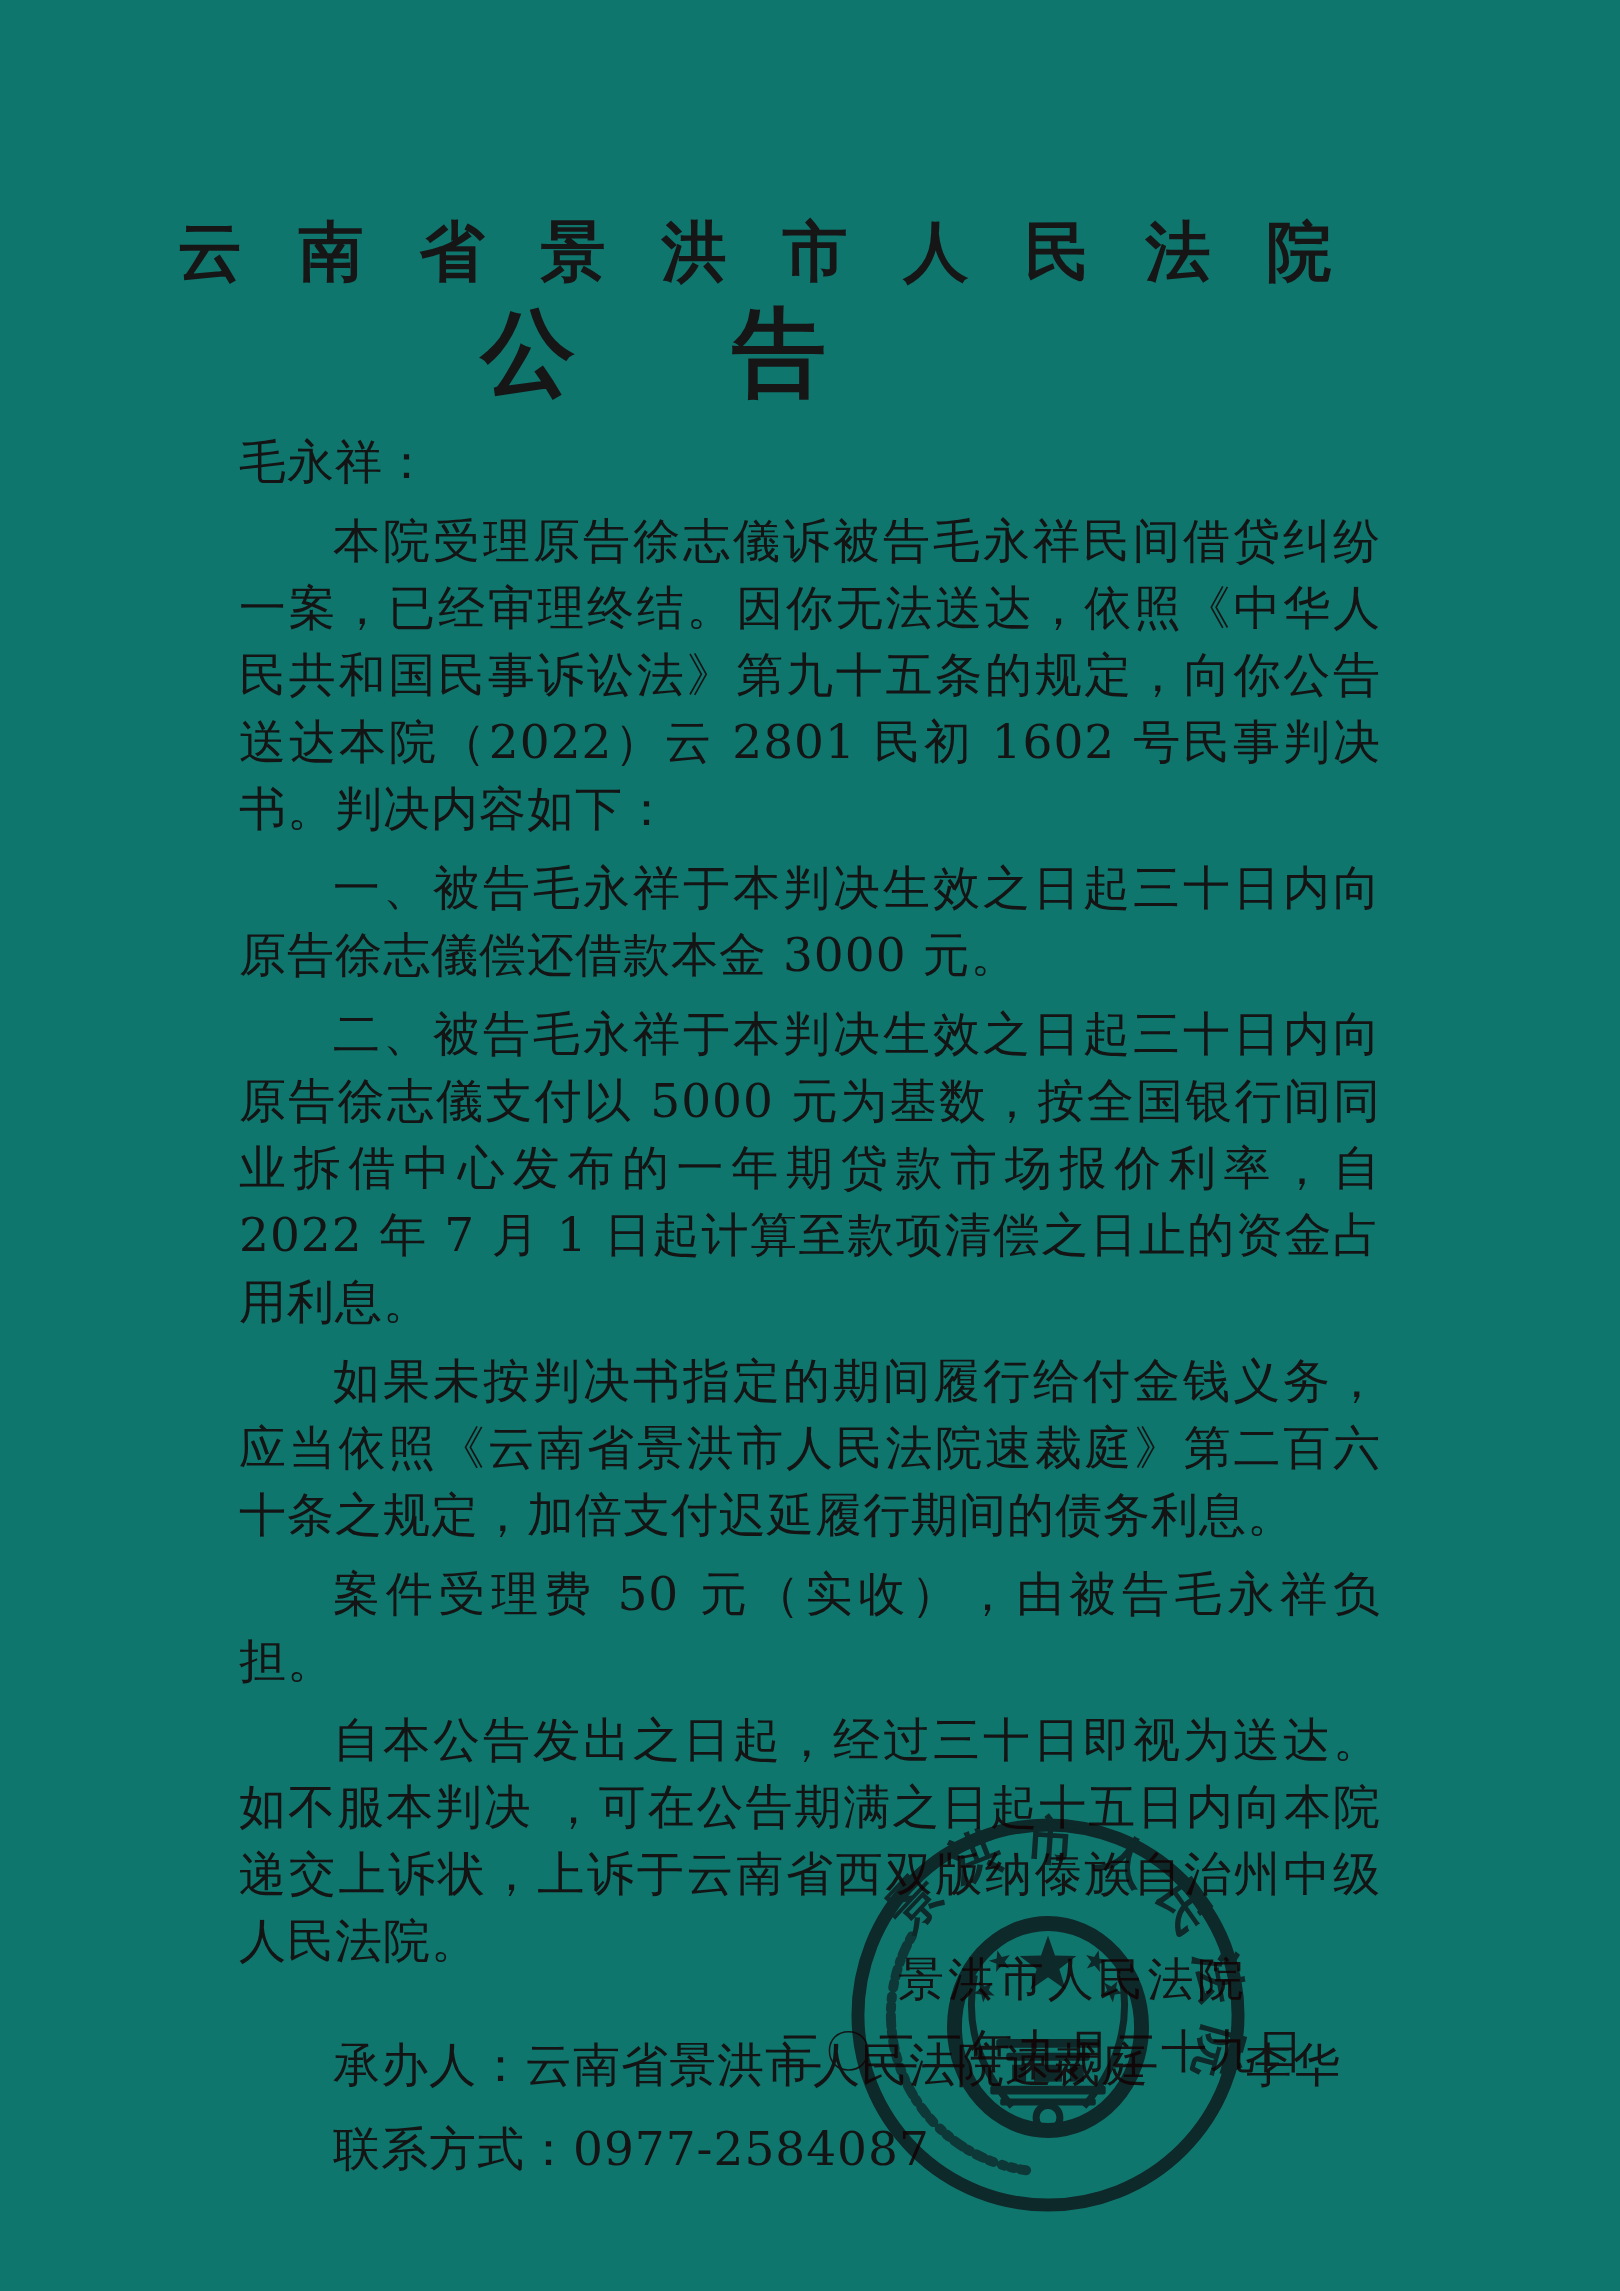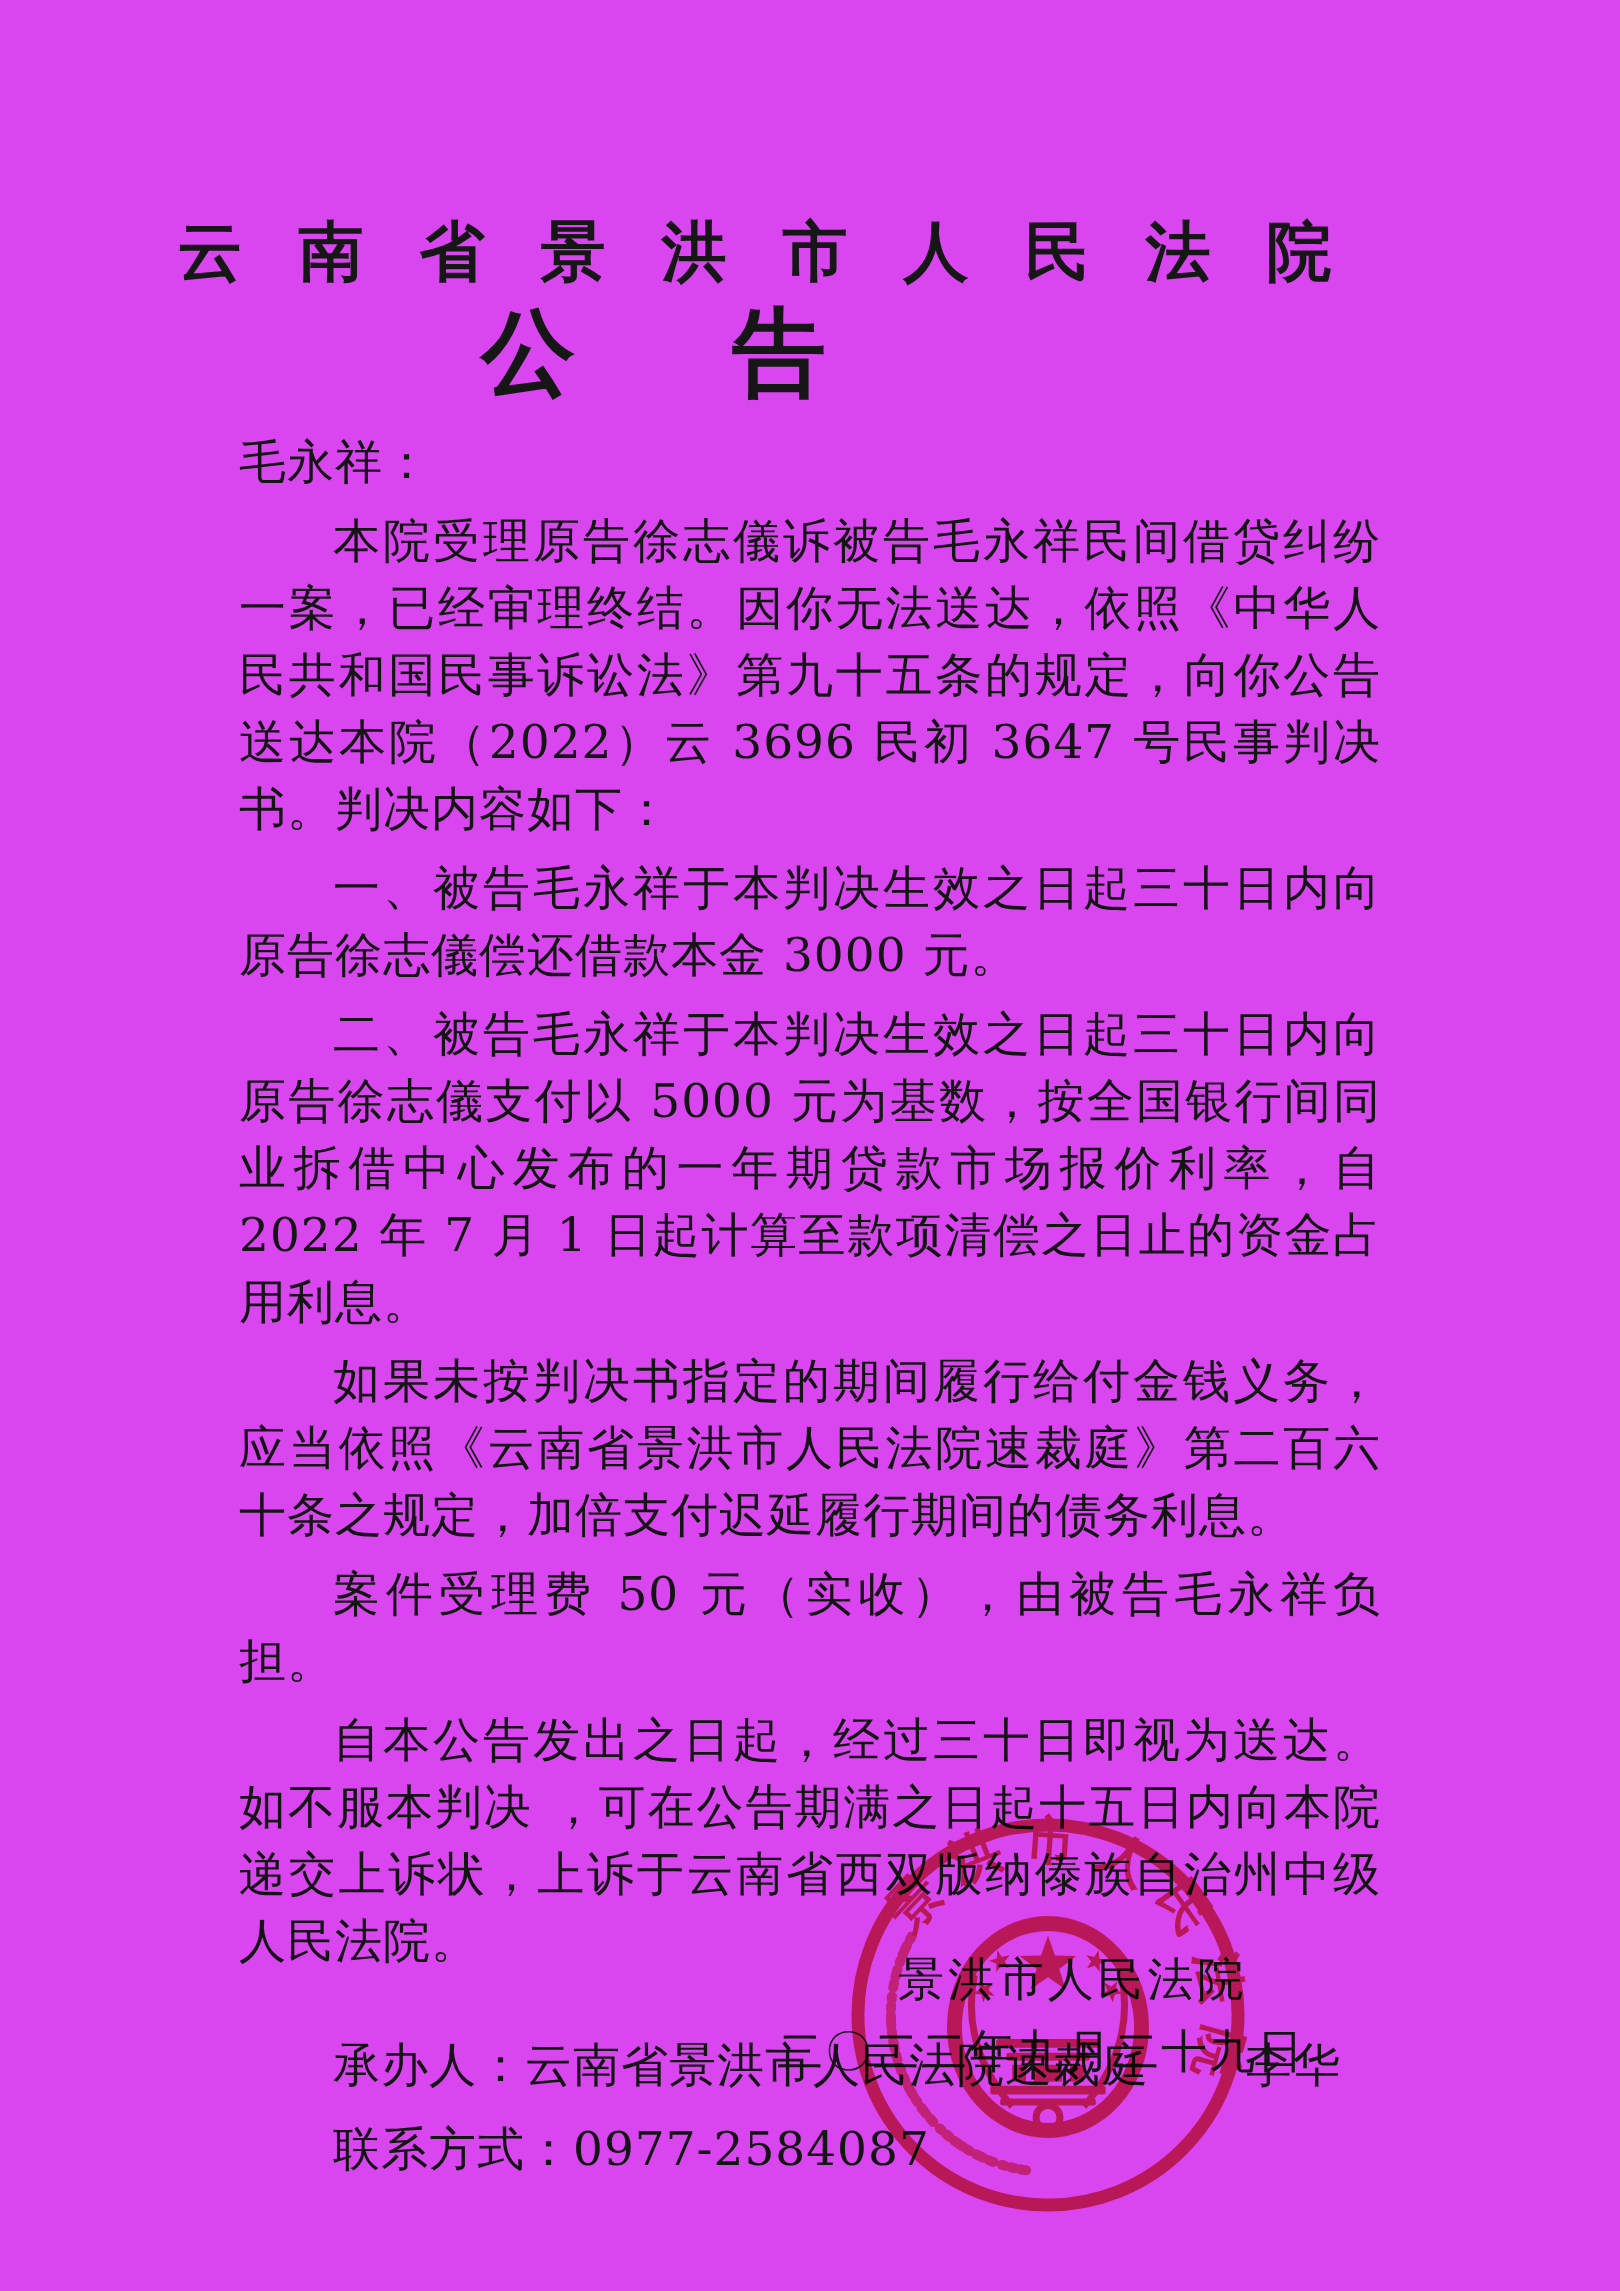--- a/index.html
+++ b/index.html
@@ -4,21 +4,21 @@
 <style>
   :root{
     --seal-color:#d84a52;
     --ink:#141414;
   }
   html,body{margin:0;padding:0;background:#e8e8e8;}
   .page{
     position:relative;
     width:1620px;height:2292px;
     margin:0 auto;
-    background:#d946ef;
+    background:#0f766e;
     overflow:hidden;
     font-family:"DejaVu Serif","Liberation Serif",serif;
     color:var(--ink);
   }
   .court-title{
     position:absolute;top:208px;left:0;width:100%;
     text-align:center;
     font-family:"DejaVu Sans","Liberation Sans",sans-serif;
     font-weight:900;
     font-size:65px;
@@ -76,21 +76,21 @@
 <body>
 
 <div class="page">
 
   <div class="court-title">云南省景洪市人民法院</div>
 
   <div class="doc-title">公告</div>
 
   <div class="body-text">
     <p class="salutation">毛永祥：</p>
-    <p>本院受理原告徐志儀诉被告毛永祥民间借贷纠纷一案，已经审理终结。因你无法送达，依照《中华人民共和国民事诉讼法》第九十五条的规定，向你公告送达本院（2022）云 3696 民初 3647 号民事判决书。判决内容如下：</p>
+    <p>本院受理原告徐志儀诉被告毛永祥民间借贷纠纷一案，已经审理终结。因你无法送达，依照《中华人民共和国民事诉讼法》第九十五条的规定，向你公告送达本院（2022）云 2801 民初 1602 号民事判决书。判决内容如下：</p>
     <p>一、被告毛永祥于本判决生效之日起三十日内向原告徐志儀偿还借款本金 3000 元。</p>
     <p>二、被告毛永祥于本判决生效之日起三十日内向原告徐志儀支付以 5000 元为基数，按全国银行间同业拆借中心发布的一年期贷款市场报价利率，自 2022 年 7 月 1 日起计算至款项清偿之日止的资金占用利息。</p>
     <p>如果未按判决书指定的期间履行给付金钱义务，应当依照《云南省景洪市人民法院速裁庭》第二百六十条之规定，加倍支付迟延履行期间的债务利息。</p>
     <p>案件受理费 50 元（实收），由被告毛永祥负担。</p>
     <p>自本公告发出之日起，经过三十日即视为送达。如不服本判决 ，可在公告期满之日起十五日内向本院递交上诉状，上诉于云南省西双版纳傣族自治州中级人民法院。</p>
 
     <div class="contact-block">
       <p>承办人：云南省景洪市人民法院速裁庭　　李华</p>
       <p>联系方式：0977-2584087</p>
     </div>

